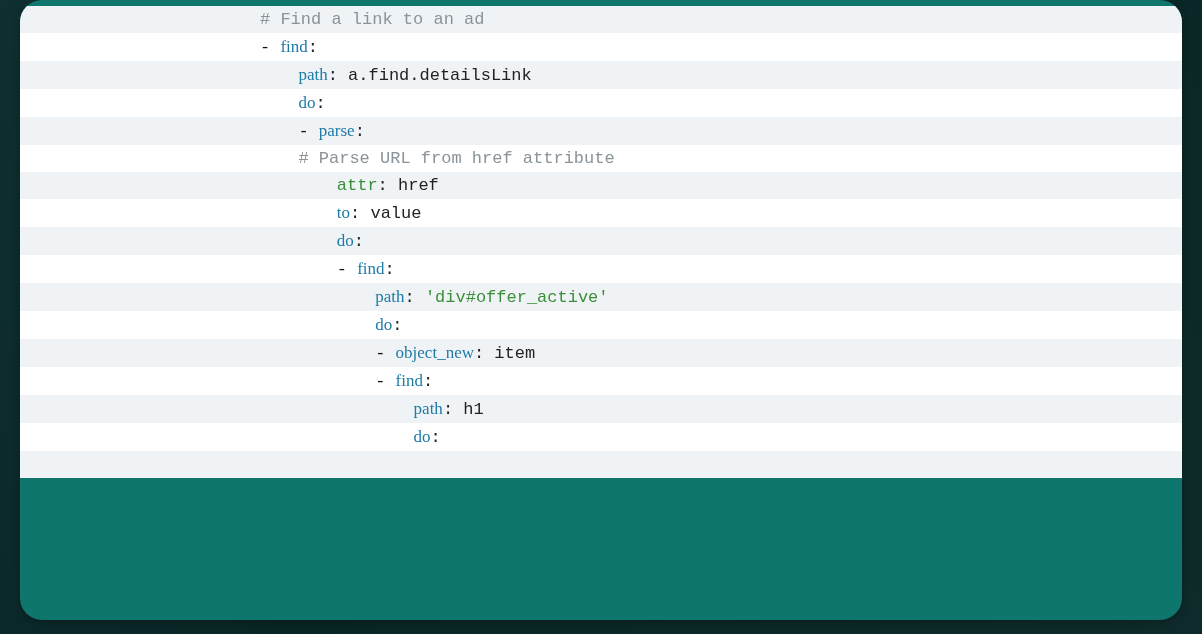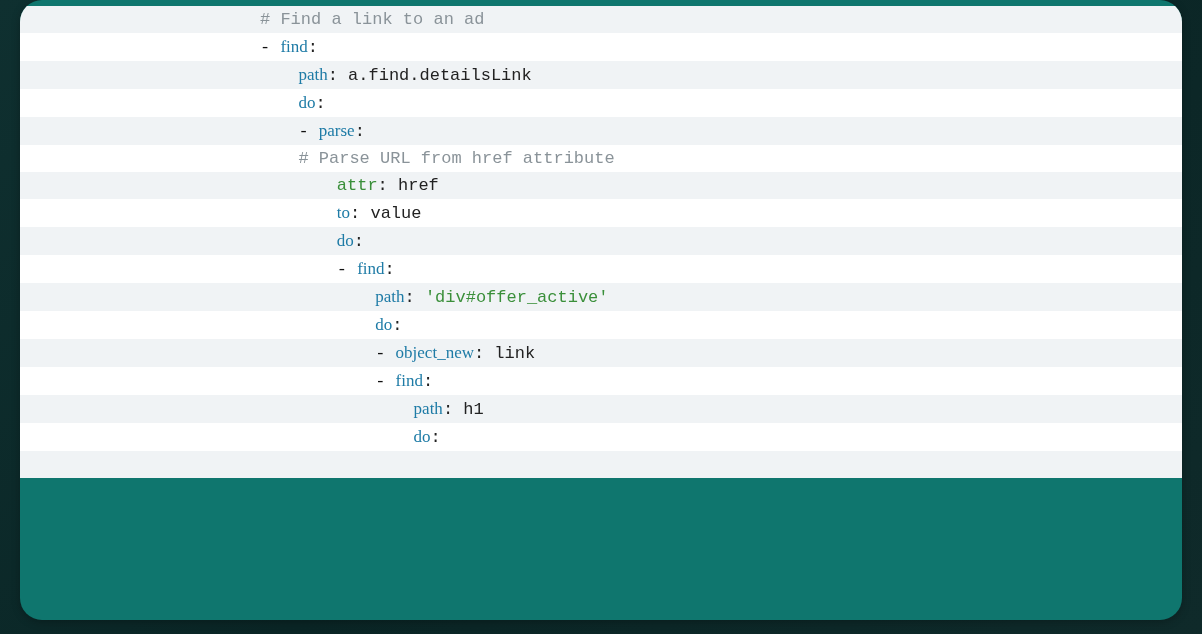--- a/index.html
+++ b/index.html
@@ -55,19 +55,19 @@
       <div class="line"><span class="indent" style="width: 278.4px;"></span><span class="kw">path</span><span class="val">: </span><span class="val">a.find.detailsLink</span></div>
       <div class="line"><span class="indent" style="width: 278.4px;"></span><span class="kw">do</span><span class="val">:</span></div>
       <div class="line"><span class="indent" style="width: 278.4px;"></span><span class="dash">- </span><span class="kw">parse</span><span class="val">:</span></div>
       <div class="line"><span class="indent" style="width: 278.4px;"></span><span class="cm"># Parse URL from href attribute</span></div>
       <div class="line"><span class="indent" style="width: 316.8px;"></span><span class="kwg">attr</span><span class="val">: </span><span class="val">href</span></div>
       <div class="line"><span class="indent" style="width: 316.8px;"></span><span class="kw">to</span><span class="val">: </span><span class="val">value</span></div>
       <div class="line"><span class="indent" style="width: 316.8px;"></span><span class="kw">do</span><span class="val">:</span></div>
       <div class="line"><span class="indent" style="width: 316.8px;"></span><span class="dash">- </span><span class="kw">find</span><span class="val">:</span></div>
       <div class="line"><span class="indent" style="width: 355.2px;"></span><span class="kw">path</span><span class="val">: </span><span class="str">'div#offer_active'</span></div>
       <div class="line"><span class="indent" style="width: 355.2px;"></span><span class="kw">do</span><span class="val">:</span></div>
-      <div class="line"><span class="indent" style="width: 355.2px;"></span><span class="dash">- </span><span class="kw">object_new</span><span class="val">: </span><span class="val">link</span></div>
+      <div class="line"><span class="indent" style="width: 355.2px;"></span><span class="dash">- </span><span class="kw">object_new</span><span class="val">: </span><span class="val">item</span></div>
       <div class="line"><span class="indent" style="width: 355.2px;"></span><span class="dash">- </span><span class="kw">find</span><span class="val">:</span></div>
       <div class="line"><span class="indent" style="width: 393.6px;"></span><span class="kw">path</span><span class="val">: </span><span class="val">h1</span></div>
       <div class="line"><span class="indent" style="width: 393.6px;"></span><span class="kw">do</span><span class="val">:</span></div>
       <div class="line"><span class="indent" style="width: 393.6px;"></span><span class="val"> </span></div>
     </div>
 </div>
 
 </body></html>

